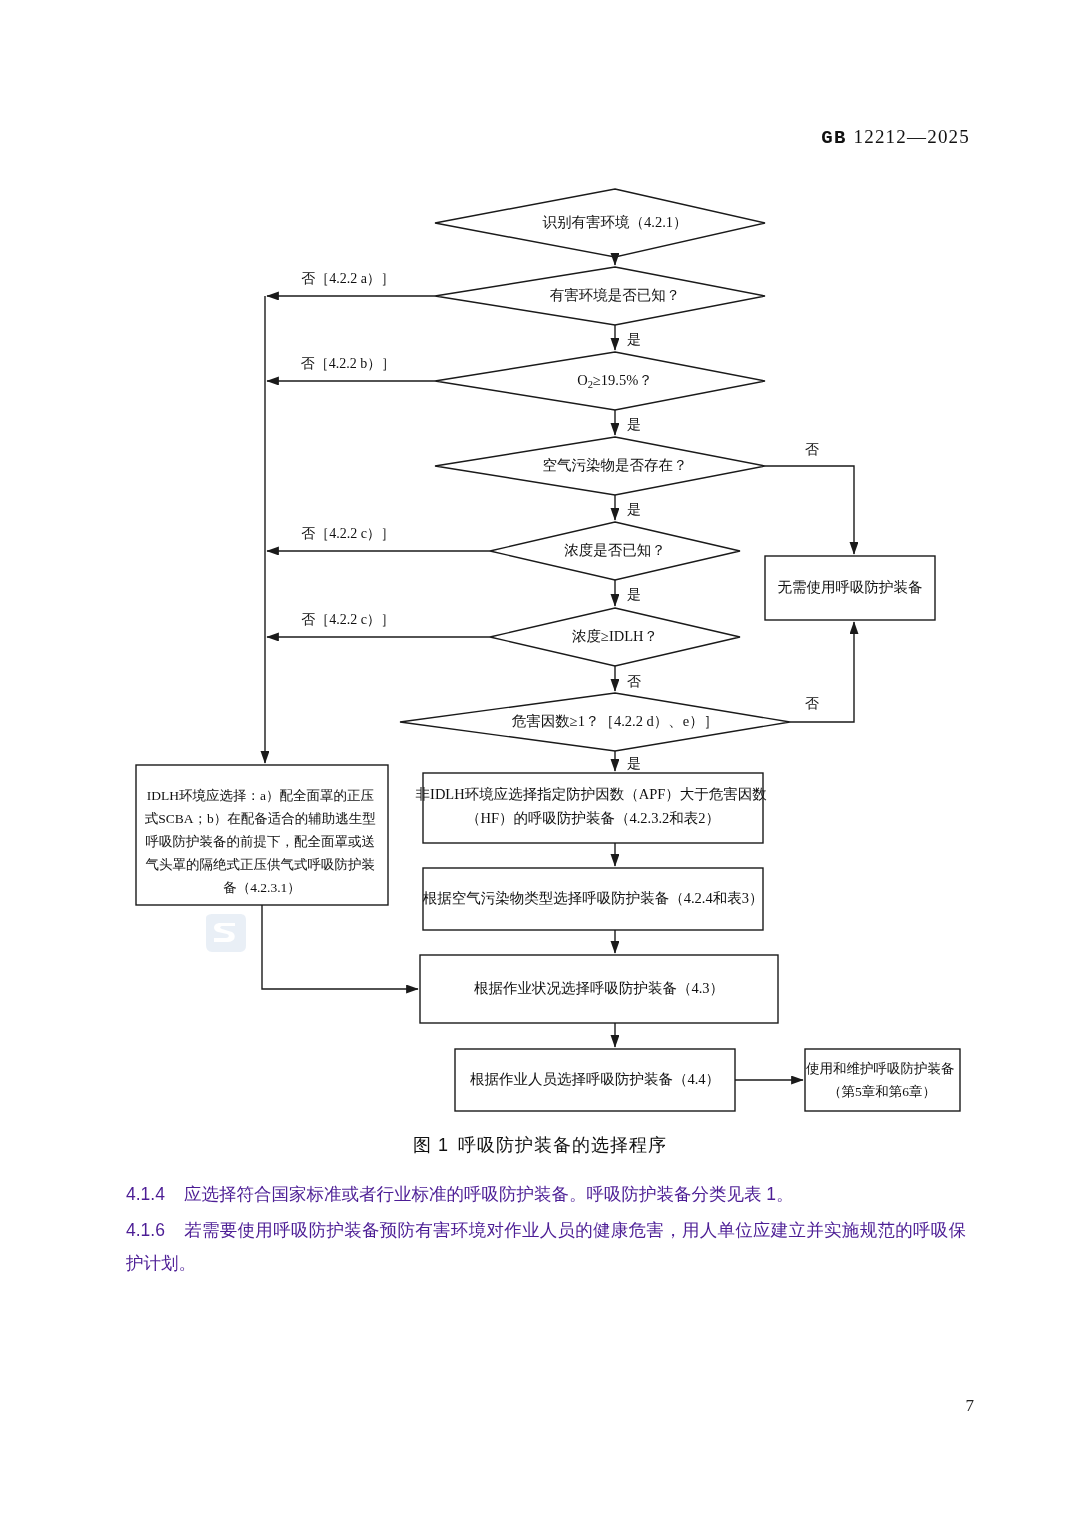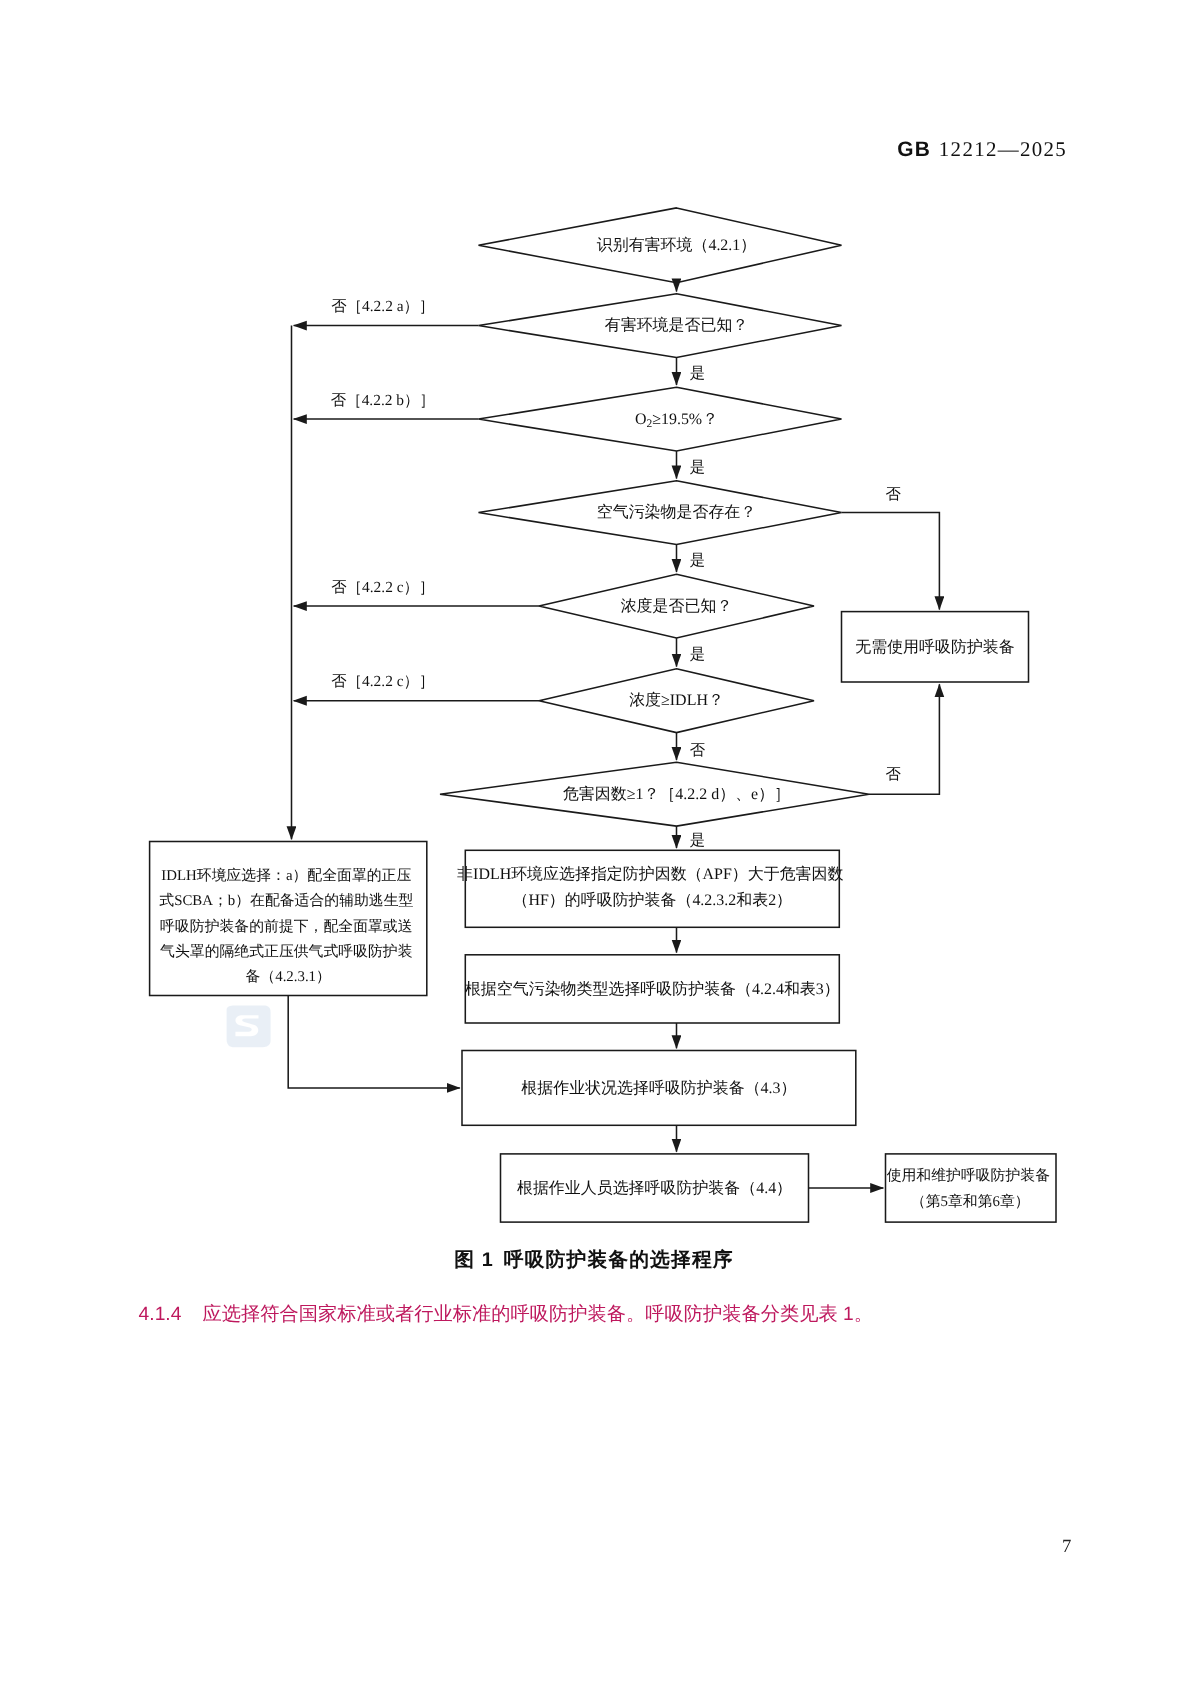--- a/index.html
+++ b/index.html
@@ -24,21 +24,21 @@
     position: absolute;
     top: 126px;
     right: 110px;
     font-family: "Liberation Serif", "DejaVu Serif", serif;
     font-size: 19px;
     letter-spacing: 1.2px;
     white-space: nowrap;
   }
   .header .gb {
     font-weight: bold;
-    font-family: Liberation Sans, sans-serif;
+    font-family: Liberation Mono, monospace;
     margin-right: 7px;
   }
   
   .figure {
     position: absolute;
     left: 0;
     top: 170px;
     width: 912px;
     height: 950px;
   }
@@ -64,39 +64,39 @@
   .sub {
     font-size: 10.5px;
   }
   .figure-caption {
     position: absolute;
     top: 1133px;
     left: 0;
     width: 1080px;
     text-align: center;
     font-family: "Liberation Sans", "DejaVu Sans", sans-serif;
-    font-weight: bold;
+    font-weight: normal;
     font-size: 18px;
     letter-spacing: 1px;
   }
   .figure-caption .num {
     margin: 0 9px 0 6px;
   }
   
   .body-text {
     position: absolute;
     left: 126px;
     top: 1178px;
     width: 840px;
   }
   .para {
     font-family: "Liberation Sans", "DejaVu Sans", sans-serif;
     font-size: 17.5px;
     line-height: 33px;
-    color: #be185d;
+    color: #4c1d95;
     text-align: justify;
     margin: 0 0 3px 0;
   }
   .para .clause {
     display: inline-block;
     min-width: 58px;
     font-family: "Liberation Sans", "DejaVu Sans", sans-serif;
   }
   
   .watermark {
@@ -262,17 +262,20 @@
   </div>
 
   <div class="figure-caption">
     <span>图</span><span class="num">1</span><span>呼吸防护装备的选择程序</span>
   </div>
 
   <div class="body-text">
     <p class="para">
       <span class="clause">4.1.4</span><span>应选择符合国家标准或者行业标准的呼吸防护装备。呼吸防护装备分类见表 1。</span>
     </p>
+    <p class="para">
+      <span class="clause">4.1.6</span><span>若需要使用呼吸防护装备预防有害环境对作业人员的健康危害，用人单位应建立并实施规范的呼吸保护计划。</span>
+    </p>
   </div>
 
   <div class="page-number">7</div>
 
 </div>
 
 </body></html>

